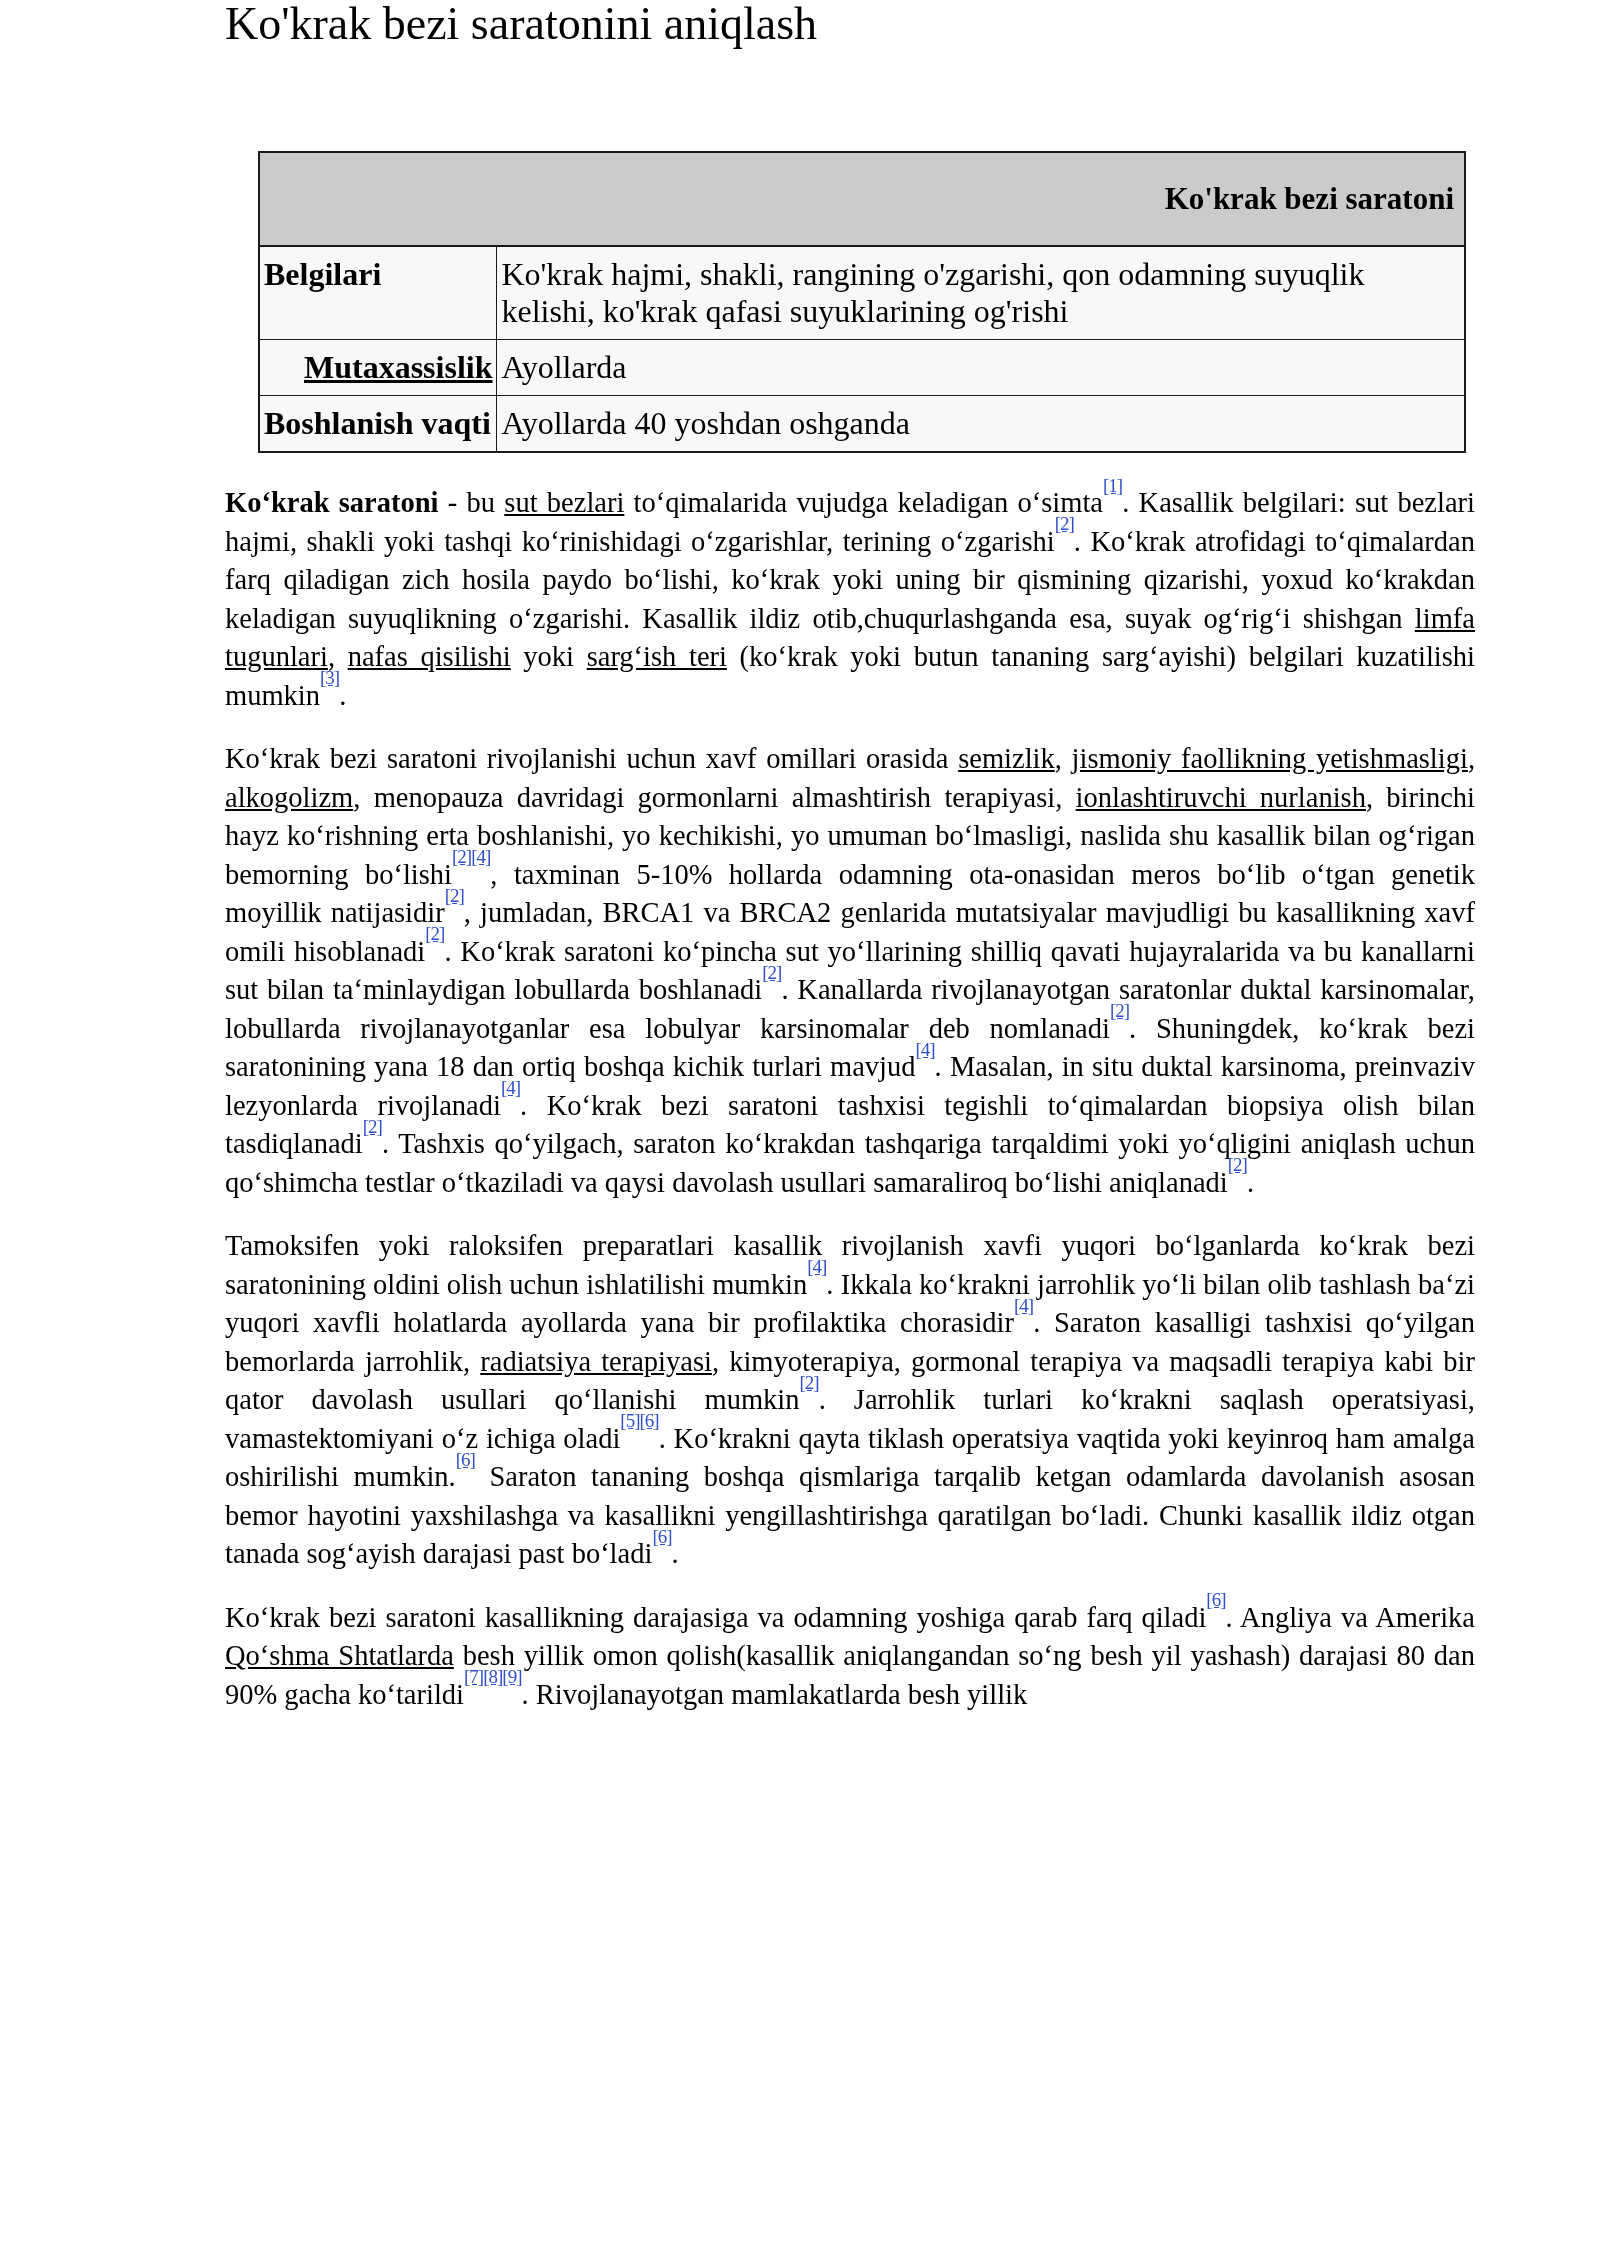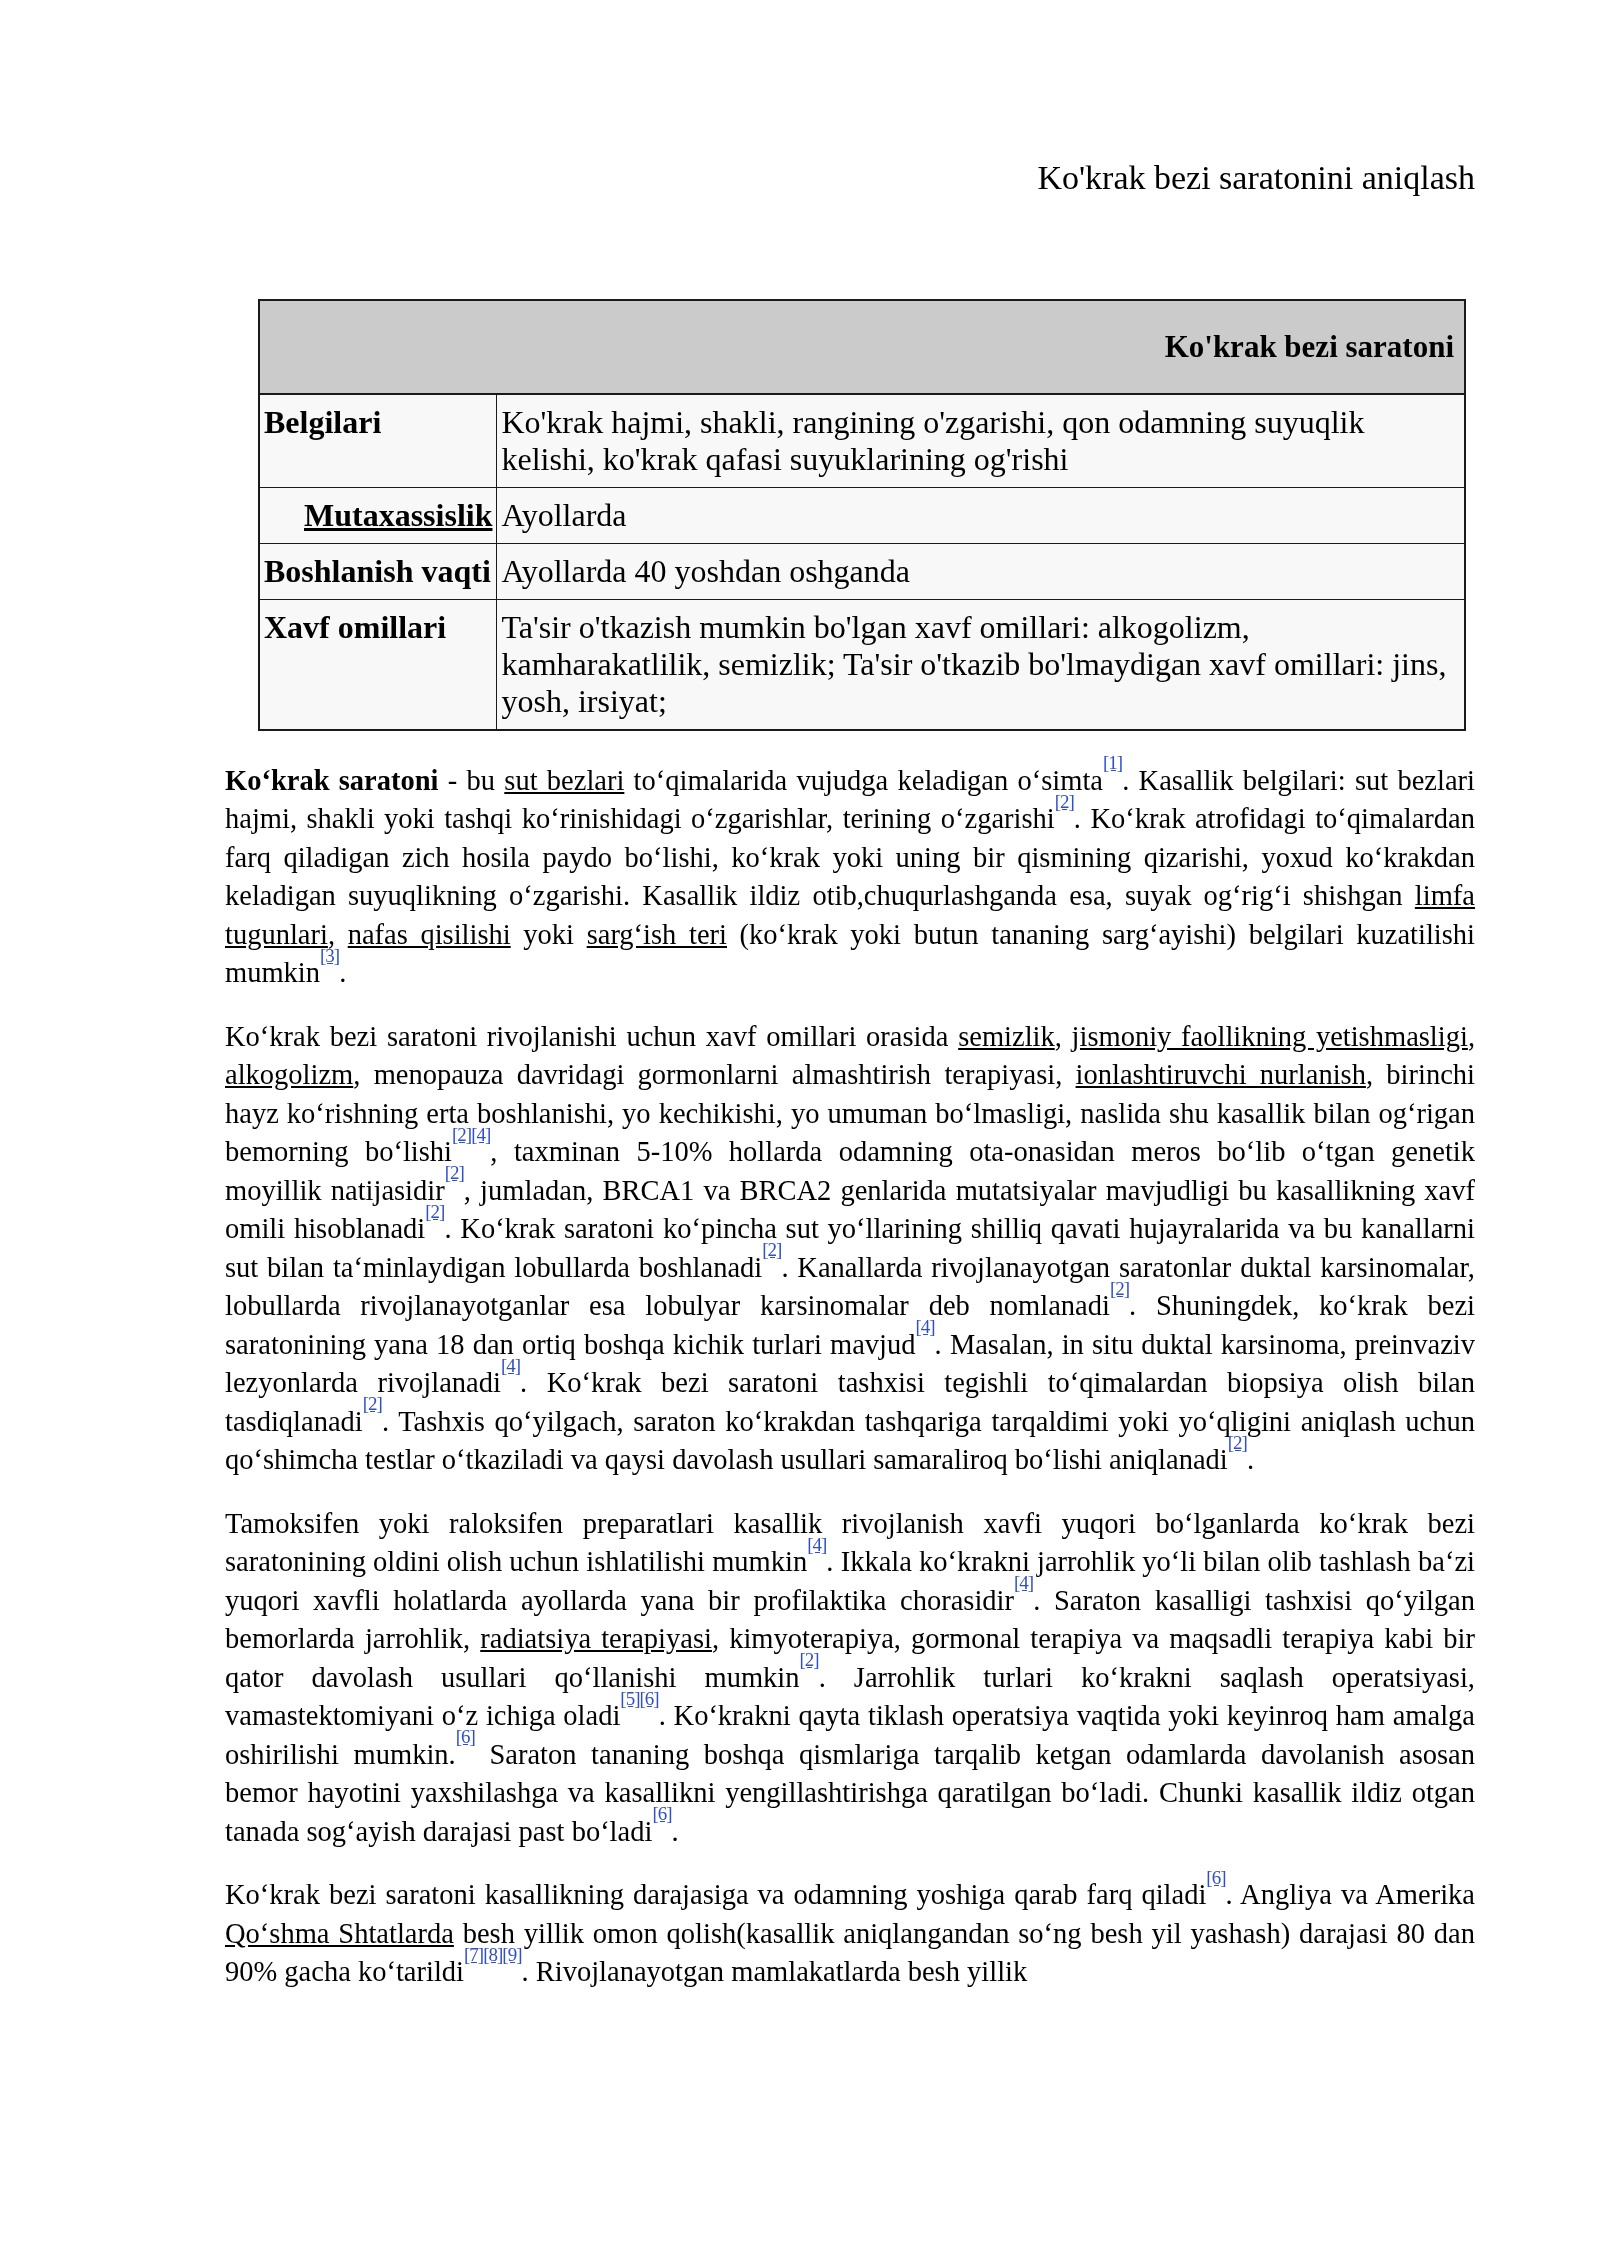--- a/index.html
+++ b/index.html
@@ -10,23 +10,23 @@
     --text-black:#000000;
   }
   html,body{margin:0;padding:0;background:#ffffff;}
   body{
     width:1600px;height:2262px;overflow:hidden;
     font-family:"Liberation Serif","DejaVu Serif",serif;
     color:var(--text-black);
   }
   .page{width:1250px;margin:0 0 0 225px;}
   h1.title{
-    margin:0;padding-top:160px;
-    font-size:34px;line-height:1.05;font-weight:normal;
-    text-align:right;letter-spacing:0;
+    margin:0;
+    font-size:46px;line-height:1.05;font-weight:normal;
+    text-align:left;letter-spacing:0;
   }
   table.infobox{
     margin:103px 0 0 33px;
     width:1208px;
     border-collapse:collapse;
     background:var(--cell-bg);
     border:2px solid var(--border-dark);
   }
   table.infobox th.ib-header{
     background:var(--header-bg);
@@ -85,26 +85,20 @@
           <span class="wl">Mutaxassislik</span>
         </td>
         <td class="ib-value">Ayollarda</td>
       </tr>
       <tr>
         <td class="ib-label">
           <span>Boshlanish vaqti</span>
         </td>
         <td class="ib-value">Ayollarda 40 yoshdan oshganda</td>
       </tr>
-      <tr>
-        <td class="ib-label">
-          <span>Xavf omillari</span>
-        </td>
-        <td class="ib-value">Ta'sir o'tkazish mumkin bo'lgan xavf omillari: alkogolizm, kamharakatlilik, semizlik; Ta'sir o'tkazib bo'lmaydigan xavf omillari: jins, yosh, irsiyat;</td>
-      </tr>
     </tbody>
   </table>
 
   <div class="content">
       <p><b>Koʻkrak saratoni</b><span> - bu </span><span class="wl">sut bezlari</span><span> toʻqimalarida vujudga keladigan oʻsimta</span><sup class="ref">[1]</sup><span>. Kasallik belgilari: sut bezlari hajmi, shakli yoki tashqi koʻrinishidagi oʻzgarishlar, terining oʻzgarishi</span><sup class="ref">[2]</sup><span>. Koʻkrak atrofidagi toʻqimalardan farq qiladigan zich hosila paydo boʻlishi, koʻkrak yoki uning bir qismining qizarishi, yoxud koʻkrakdan keladigan suyuqlikning oʻzgarishi. Kasallik ildiz otib,chuqurlashganda esa, suyak ogʻrigʻi shishgan </span><span class="wl">limfa tugunlari</span><span>, </span><span class="wl">nafas qisilishi</span><span> yoki </span><span class="wl">sargʻish teri</span><span> (koʻkrak yoki butun tananing sargʻayishi) belgilari kuzatilishi mumkin</span><sup class="ref">[3]</sup><span>.</span></p>
       <p><span>Koʻkrak bezi saratoni rivojlanishi uchun xavf omillari orasida </span><span class="wl">semizlik</span><span>, </span><span class="wl">jismoniy faollikning yetishmasligi</span><span>, </span><span class="wl">alkogolizm</span><span>, menopauza davridagi gormonlarni almashtirish terapiyasi, </span><span class="wl">ionlashtiruvchi nurlanish</span><span>, birinchi hayz koʻrishning erta boshlanishi, yo kechikishi, yo umuman boʻlmasligi, naslida shu kasallik bilan ogʻrigan bemorning boʻlishi</span><sup class="ref">[2]</sup><sup class="ref">[4]</sup><span>, taxminan 5-10% hollarda odamning ota-onasidan meros boʻlib oʻtgan genetik moyillik natijasidir</span><sup class="ref">[2]</sup><span>, jumladan, BRCA1 va BRCA2 genlarida mutatsiyalar mavjudligi bu kasallikning xavf omili hisoblanadi</span><sup class="ref">[2]</sup><span>. Koʻkrak saratoni koʻpincha sut yoʻllarining shilliq qavati hujayralarida va bu kanallarni sut bilan taʻminlaydigan lobullarda boshlanadi</span><sup class="ref">[2]</sup><span>. Kanallarda rivojlanayotgan saratonlar duktal karsinomalar, lobullarda rivojlanayotganlar esa lobulyar karsinomalar deb nomlanadi</span><sup class="ref">[2]</sup><span>. Shuningdek, koʻkrak bezi saratonining yana 18 dan ortiq boshqa kichik turlari mavjud</span><sup class="ref">[4]</sup><span>. Masalan, in situ duktal karsinoma, preinvaziv lezyonlarda rivojlanadi</span><sup class="ref">[4]</sup><span>. Koʻkrak bezi saratoni tashxisi tegishli toʻqimalardan biopsiya olish bilan tasdiqlanadi</span><sup class="ref">[2]</sup><span>. Tashxis qoʻyilgach, saraton koʻkrakdan tashqariga tarqaldimi yoki yoʻqligini aniqlash uchun qoʻshimcha testlar oʻtkaziladi va qaysi davolash usullari samaraliroq boʻlishi aniqlanadi</span><sup class="ref">[2]</sup><span>.</span></p>
       <p><span>Tamoksifen yoki raloksifen preparatlari kasallik rivojlanish xavfi yuqori boʻlganlarda koʻkrak bezi saratonining oldini olish uchun ishlatilishi mumkin</span><sup class="ref">[4]</sup><span>. Ikkala koʻkrakni jarrohlik yoʻli bilan olib tashlash baʻzi yuqori xavfli holatlarda ayollarda yana bir profilaktika chorasidir</span><sup class="ref">[4]</sup><span>. Saraton kasalligi tashxisi qoʻyilgan bemorlarda jarrohlik, </span><span class="wl">radiatsiya terapiyasi</span><span>, kimyoterapiya, gormonal terapiya va maqsadli terapiya kabi bir qator davolash usullari qoʻllanishi mumkin</span><sup class="ref">[2]</sup><span>. Jarrohlik turlari koʻkrakni saqlash operatsiyasi, vamastektomiyani oʻz ichiga oladi</span><sup class="ref">[5]</sup><sup class="ref">[6]</sup><span>. Koʻkrakni qayta tiklash operatsiya vaqtida yoki keyinroq ham amalga oshirilishi mumkin.</span><sup class="ref">[6]</sup><span> Saraton tananing boshqa qismlariga tarqalib ketgan odamlarda davolanish asosan bemor hayotini yaxshilashga va kasallikni yengillashtirishga qaratilgan boʻladi. Chunki kasallik ildiz otgan tanada sogʻayish darajasi past boʻladi</span><sup class="ref">[6]</sup><span>.</span></p>
       <p><span>Koʻkrak bezi saratoni kasallikning darajasiga va odamning yoshiga qarab farq qiladi</span><sup class="ref">[6]</sup><span>. Angliya va Amerika </span><span class="wl">Qoʻshma Shtatlarda</span><span> besh yillik omon qolish(kasallik aniqlangandan soʻng besh yil yashash) darajasi 80 dan 90% gacha koʻtarildi</span><sup class="ref">[7]</sup><sup class="ref">[8]</sup><sup class="ref">[9]</sup><span>. Rivojlanayotgan mamlakatlarda besh yillik</span></p>
     </div>
 

